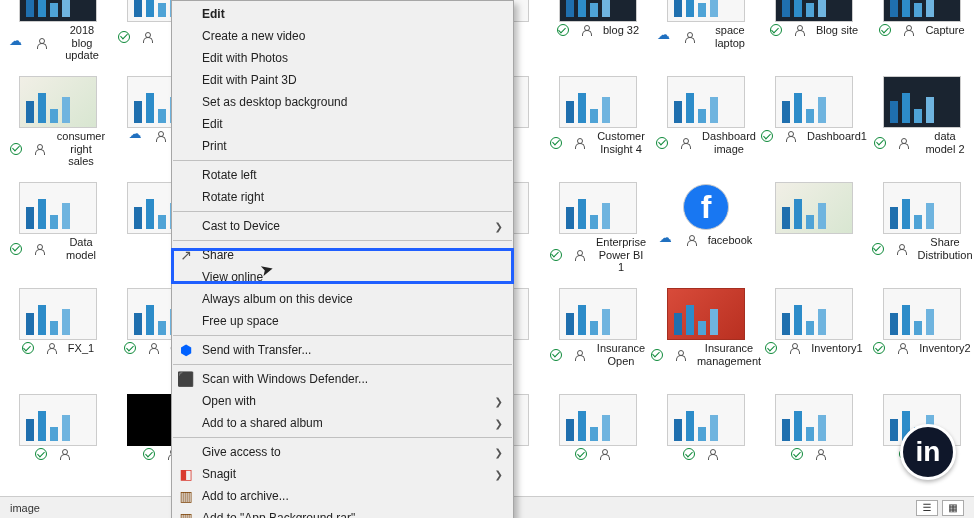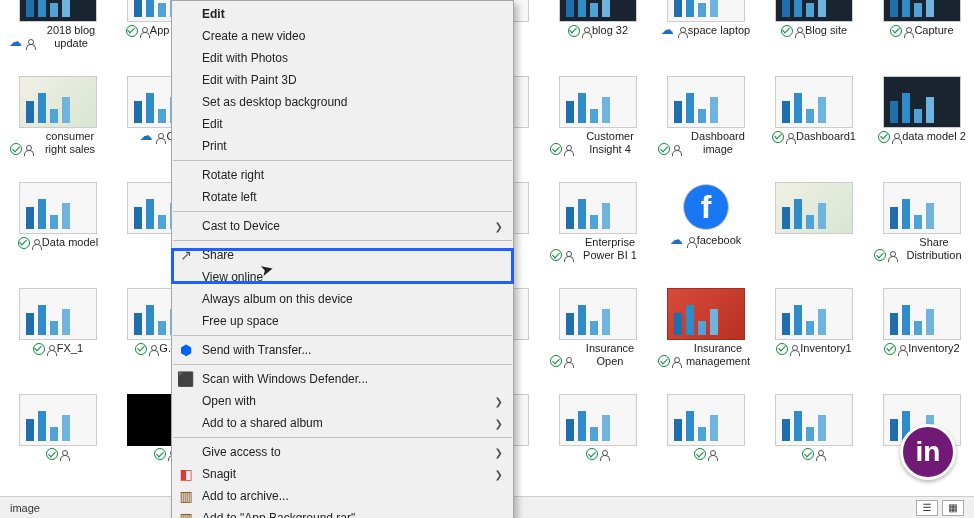--- a/index.html
+++ b/index.html
@@ -50,22 +50,22 @@
       background: #1877f2;
       border-radius: 50%;
       width: 46px; height: 46px;
       margin: 2px auto 4px auto;
       display:flex; align-items:center; justify-content:center;
       color:#fff; font-weight:bold; font-size:32px; font-family: Arial;
     }
     .thumb.blackbox { background:#000; border:4px solid #000; }
     .label-row {
       display: flex;
-      align-items: flex-end;
-      gap: 1px;
+      align-items: center;
+      gap: 12px;
       max-width: 96px;
       line-height: 1.15;
       text-align: center;
       justify-content: center;
     }
     .label-text {
       font-size: 11px;
       color: #222;
       max-width: 72px;
       word-wrap: break-word;
@@ -193,21 +193,21 @@
       border:1px solid #aaa;
       background:#fff;
       display:flex; align-items:center; justify-content:center;
       font-size:10px;
     }
     .linkedin-badge {
       position:absolute;
       right:18px; bottom:38px;
       width:56px; height:56px;
       border-radius:50%;
-      background:#701a75;
+      background:#0f172a;
       display:flex; align-items:center; justify-content:center;
       color:#fff;
       font-weight:bold;
       font-size:28px;
       font-family: Arial;
       border:3px solid #fff;
       box-shadow:0 2px 4px rgba(0,0,0,0.3);
       z-index:50;
     }
     .cursor {
@@ -735,24 +735,24 @@
       <span>Set as desktop background</span>
     </div>
     <div class="menu-item">
       <span>Edit</span>
     </div>
     <div class="menu-item">
       <span>Print</span>
     </div>
     <div class="menu-sep"></div>
     <div class="menu-item">
+      <span>Rotate left</span>
+    </div>
+    <div class="menu-item">
       <span>Rotate right</span>
-    </div>
-    <div class="menu-item">
-      <span>Rotate left</span>
     </div>
     <div class="menu-sep"></div>
     <div class="menu-item expandable">
       <span>Cast to Device</span>
     </div>
     <div class="menu-sep"></div>
     <div class="menu-item">
       <span class="menu-icon" style="color: rgb(85, 85, 85);">↗</span>
       <span>Share</span>
     </div>

